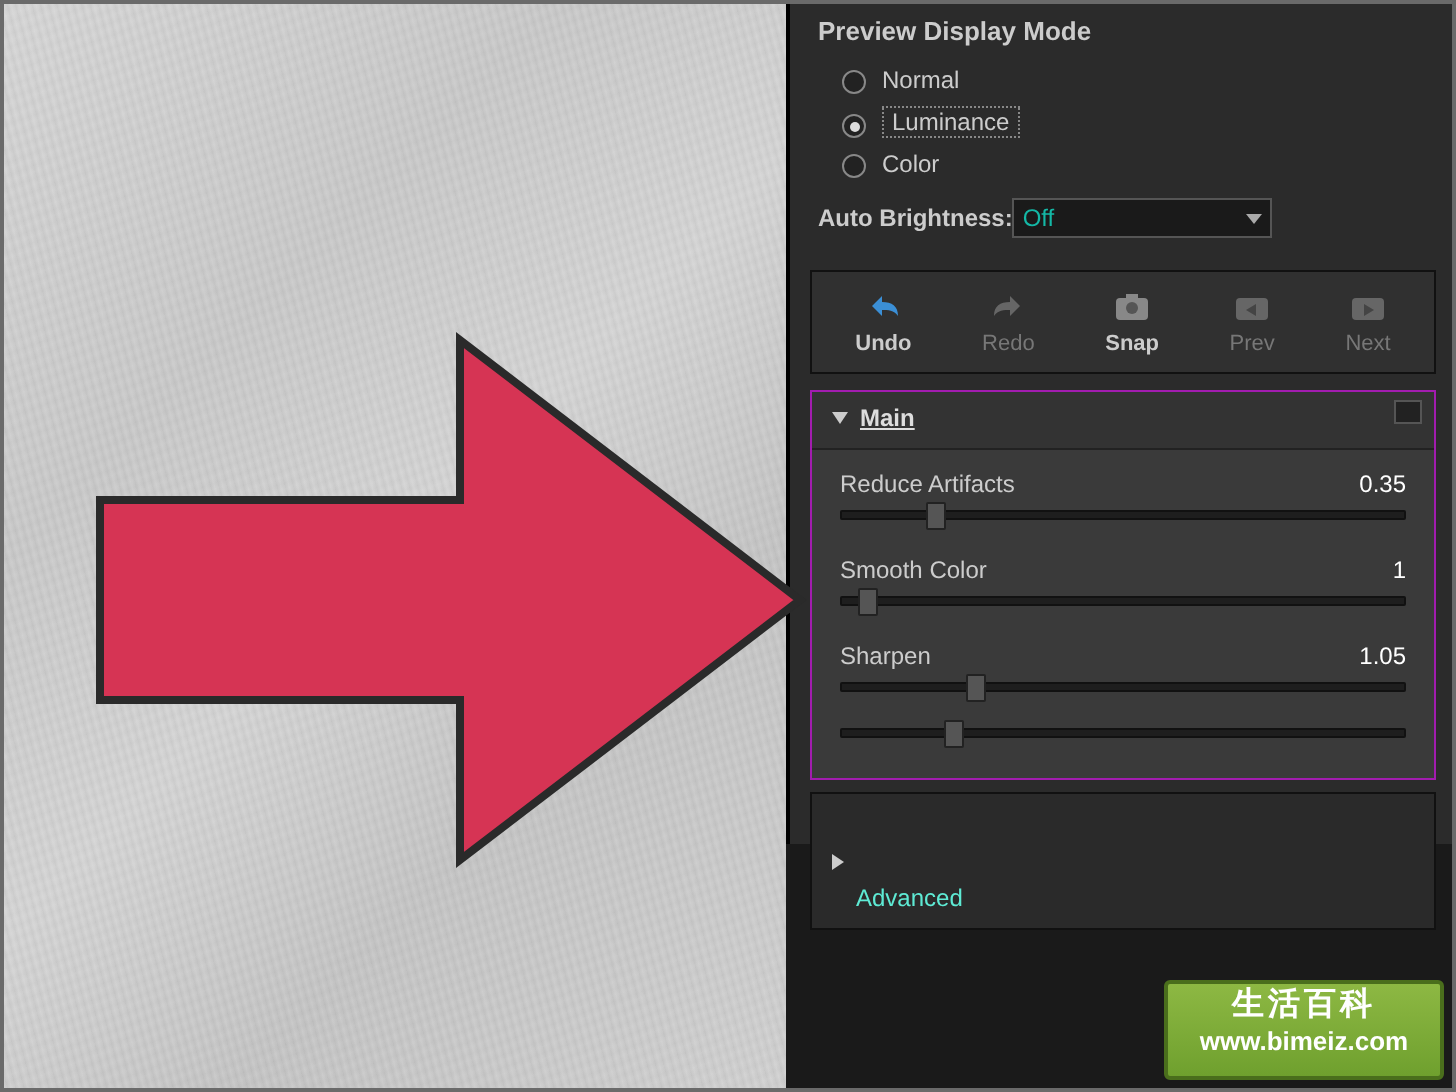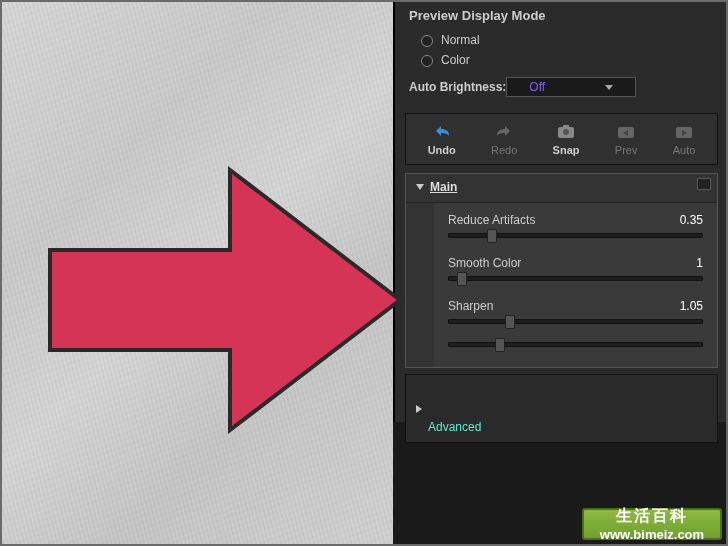--- a/index.html
+++ b/index.html
@@ -34,22 +34,22 @@
   display: flex; align-items: center; justify-content: center;
 }
 .radio-dot.selected::after { content: ''; width: 5px; height: 5px; border-radius: 50%; background: #ddd; }
 .radio-label { color: #ccc; }
 .radio-label.focused { border: 1px dotted #888; padding: 0 4px; }
 
 .auto-row { display: flex; align-items: center; margin-top: 10px; }
 .auto-label { font-weight: bold; color: #ccc; }
 .dropdown {
   background: #1a1a1a; border: 1px solid #555; width: 130px; height: 20px;
-  display: flex; align-items: center; justify-content: space-between; padding: 0 22px;
-  color: #8b5cf6;
+  display: flex; align-items: center; justify-content: space-between; padding: 0 4px;
+  color: #14b8a6;
 }
 .dropdown-arrow { width: 0; height: 0; border-left: 4px solid transparent; border-right: 4px solid transparent; border-top: 5px solid #aaa; }
 
 .toolbar {
   margin: 8px 10px; border: 1px solid #111; background: #303030;
   display: flex; justify-content: space-around; padding: 8px 4px;
 }
 .tool-btn { display: flex; flex-direction: column; align-items: center; gap: 4px; cursor: pointer; }
 .tool-icon { width: 22px; height: 18px; display: flex; align-items: center; justify-content: center; }
 .tool-label { font-size: 11px; color: #ccc; }
@@ -61,21 +61,21 @@
 }
 .main-header {
   padding: 6px 10px 8px 10px; display: flex; align-items: center; gap: 6px;
   border-bottom: 1px solid #222;
 }
 .disclosure { width: 0; height: 0; border-left: 4px solid transparent; border-right: 4px solid transparent; border-top: 6px solid #ccc; }
 .disclosure.right { border-top: 4px solid transparent; border-bottom: 4px solid transparent; border-left: 6px solid #ccc; border-right: none; }
 .main-title { text-decoration: underline; font-weight: bold; color: #ddd; }
 .collapse-btn { position: absolute; right: 6px; top: 4px; width: 14px; height: 12px; background: #222; border: 1px solid #555; }
 
-.slider-group { padding: 10px 14px 16px 14px; background: #3a3a3a; margin-left: 28px; }
+.slider-group { padding: 10px 14px 16px 14px; background: #3a3a3a; }
 .slider-block { margin-bottom: 18px; }
 .slider-row { display: flex; justify-content: space-between; margin-bottom: 6px; }
 .slider-label { color: #ccc; }
 .slider-value { color: #fff; }
 .slider-track {
   position: relative; width: 100%; height: 5px; background: #1e1e1e;
   border: 1px solid #111; border-radius: 1px;
 }
 .slider-thumb {
   position: absolute; top: -5px; width: 10px; height: 14px; background: #555;
@@ -87,24 +87,24 @@
   padding: 8px 10px; display: flex; align-items: center; gap: 6px;
 }
 .adv-title { font-weight: normal; color: #5eead4; margin-top: 37px; }
 
 .arrow-overlay {
   position: absolute; left: 30px; top: 160px; width: 380px; height: 280px;
   pointer-events: none;
 }
 
 .watermark {
-  position: absolute; right: 6px; bottom: 6px; width: 140px; height: 32px;
+  position: absolute; right: 6px; bottom: 6px; width: 140px; height: 50px;
   background: linear-gradient(180deg, #8db843 0%, #6fa02e 100%);
   border: 2px solid #4a6e1c; border-radius: 3px;
-  display: flex; flex-direction: column; align-items: center; justify-content: center;
+  display: flex; flex-direction: column; align-items: center; justify-content: flex-start;
   color: #fff; font-weight: bold;
 }
 .wm-top { font-size: 16px; letter-spacing: 2px; }
 .wm-bottom { font-size: 13px; }
 
 .top-border { position: absolute; top: 0; left: 0; right: 0; height: 2px; background: #6a6a6a; }
 .bottom-border { position: absolute; bottom: 0; left: 0; right: 0; height: 2px; background: #6a6a6a; }
 .left-border { position: absolute; top: 0; bottom: 0; left: 0; width: 2px; background: #6a6a6a; }
 .right-border { position: absolute; top: 0; bottom: 0; right: 0; width: 2px; background: #6a6a6a; }
 </style>
@@ -118,20 +118,24 @@
 <div class="panel">
 
   <div class="section">
     <div class="section-title">Preview Display Mode</div>
     <div class="radio-group">
       <div class="radio-row">
         <div class="radio-dot"></div>
         <span class="radio-label">Normal</span>
       </div>
       <div class="radio-row">
+        <div class="radio-dot selected"></div>
+        <span class="radio-label focused">Luminance</span>
+      </div>
+      <div class="radio-row">
         <div class="radio-dot"></div>
         <span class="radio-label">Color</span>
       </div>
     </div>
     <div class="auto-row">
       <span class="auto-label">Auto Brightness:</span>
       <div class="dropdown">
         <span>Off</span>
         <span class="dropdown-arrow"></span>
       </div>
@@ -174,21 +178,21 @@
       </div>
       <span class="tool-label">Prev</span>
     </div>
     <div class="tool-btn disabled">
       <div class="tool-icon">
         <svg width="20" height="16" viewBox="0 0 20 16">
             <rect x="2" y="4" width="16" height="11" rx="2" fill="#666"></rect>
             <path d="M8 7 L13 10 L8 13 Z" fill="#444"></path>
           </svg>
       </div>
-      <span class="tool-label">Auto</span>
+      <span class="tool-label">Next</span>
     </div>
   </div>
 
   <div class="main-panel">
     <div class="collapse-btn"></div>
     <div class="main-header">
       <span class="disclosure"></span>
       <span class="main-title">Main</span>
     </div>
     <div class="slider-group">

